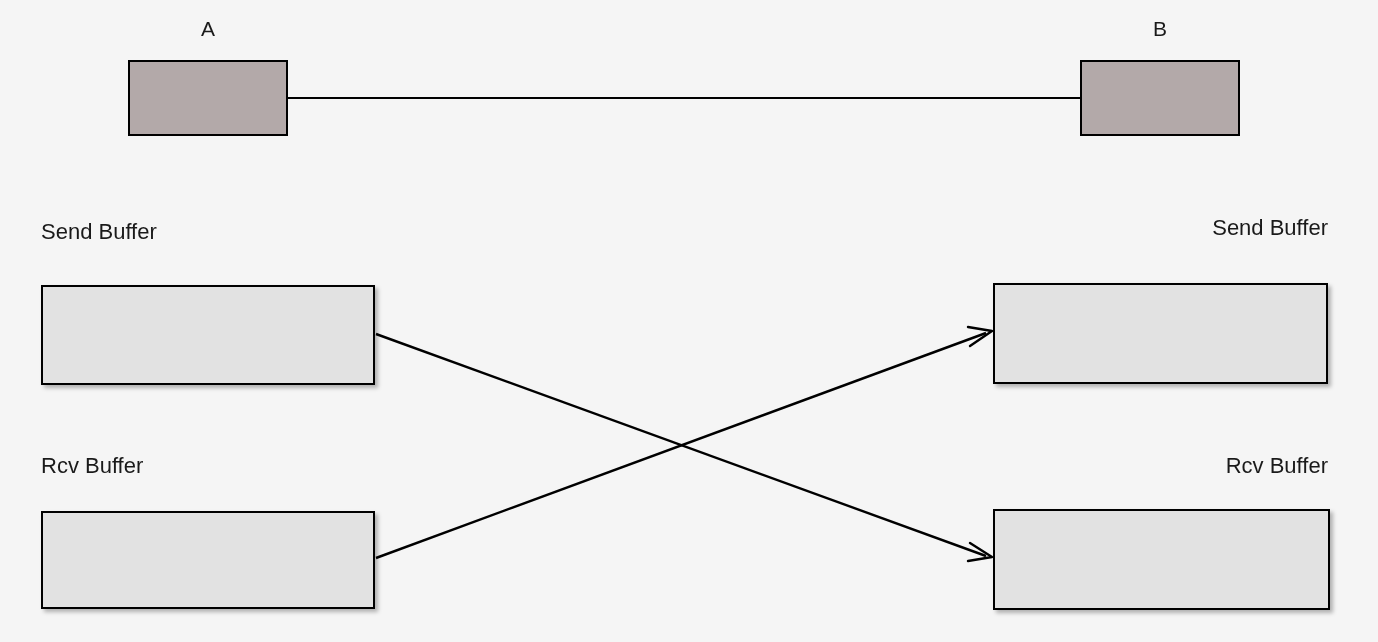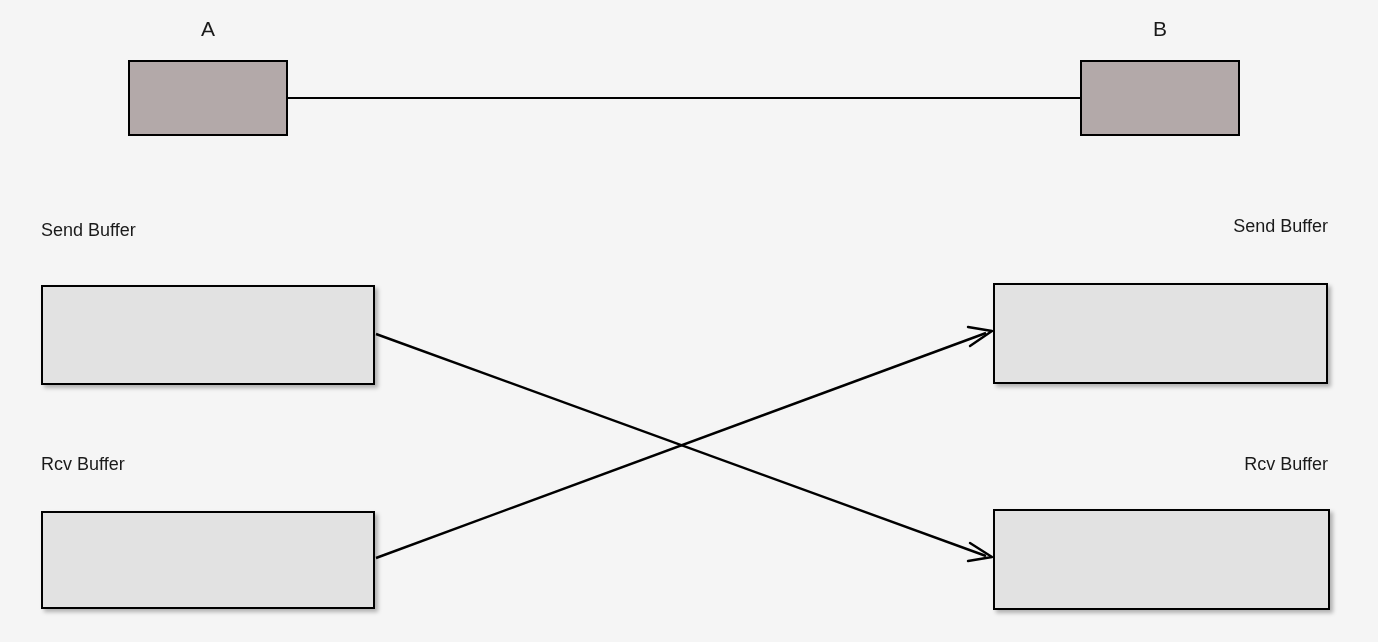--- a/index.html
+++ b/index.html
@@ -40,21 +40,21 @@
     position: absolute;
     color: #1a1a1a;
     white-space: nowrap;
     line-height: 1;
   }
   .label-host {
     font-size: 21px;
     text-align: center;
   }
   .label-buffer {
-    font-size: 18px;
+    font-size: 22px;
   }
   .label-left {
     text-align: left;
   }
   .label-right {
     text-align: right;
   }
 
   
   #edges {

